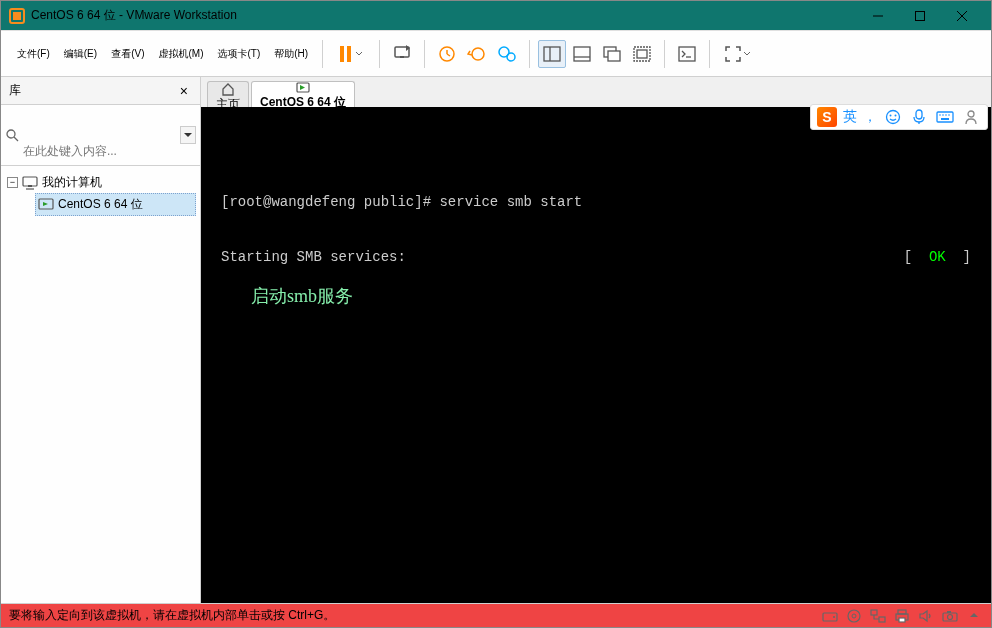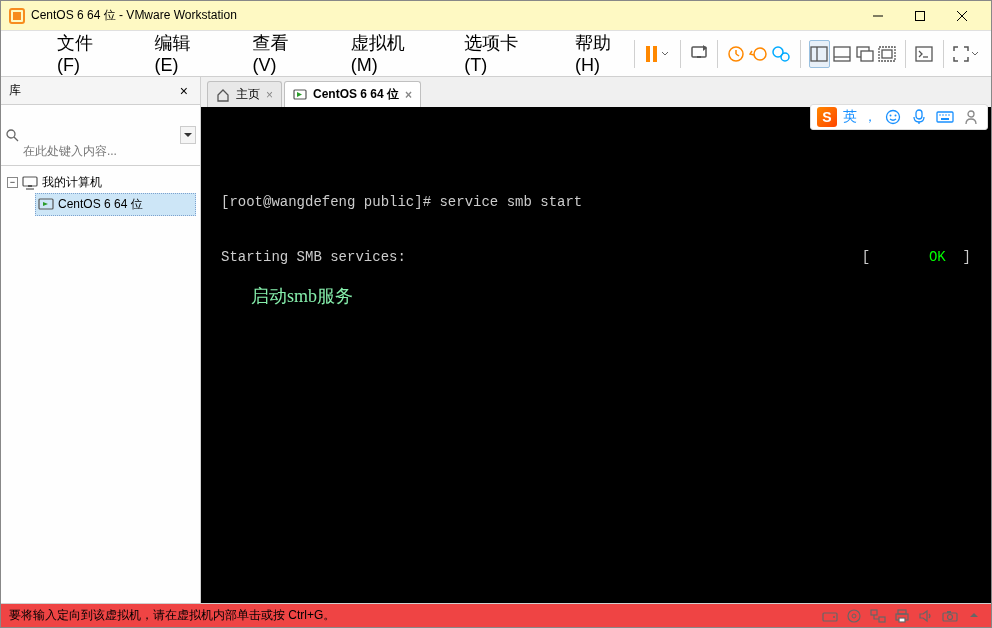--- a/index.html
+++ b/index.html
@@ -1,25 +1,25 @@
 <!DOCTYPE html>
 <html><head>
   <meta charset="utf-8">
   <style>
     * { box-sizing: border-box; margin: 0; padding: 0; }
     body { font-family: "Microsoft YaHei", "Segoe UI", sans-serif; font-size: 12px; width: 992px; height: 628px; overflow: hidden; background: #fff; border: 1px solid #888; }
     
-    .titlebar { height: 30px; display: flex; align-items: center; padding: 0 8px; background: #fef9c3; border-bottom: 1px solid #e0e0e0; }
+    .titlebar { height: 30px; display: flex; align-items: center; padding: 0 8px; background: #0f766e; border-bottom: 1px solid #e0e0e0; }
     .titlebar .app-icon { width: 16px; height: 16px; margin-right: 6px; display: flex; align-items: center; justify-content: center; }
     .titlebar .title { flex: 1; font-size: 12px; }
     .titlebar .win-controls { display: flex; }
     .titlebar .win-btn { width: 42px; height: 28px; display: flex; align-items: center; justify-content: center; cursor: pointer; }
     
     .menubar { height: 46px; display: flex; align-items: center; padding: 0 10px; gap: 2px; border-bottom: 1px solid #d0d0d0; background: #fefefe; }
-    .menu-item { padding: 4px 6px; cursor: pointer; font-size: 18px; margin-left: 40px; }
+    .menu-item { padding: 4px 6px; cursor: pointer; font-size: 10px; }
     .tb-sep { width: 1px; height: 28px; background: #d0d0d0; margin: 0 6px; }
     .tb-btn { width: 28px; height: 28px; display: flex; align-items: center; justify-content: center; cursor: pointer; border-radius: 2px; }
     .tb-btn.wide { width: 40px; }
     .tb-btn.active { background: #e8f0f8; border: 1px solid #99c0e0; }
     
     .content { display: flex; height: calc(100% - 30px - 46px - 24px); }
     
     .sidebar { width: 200px; border-right: 1px solid #d0d0d0; background: #fefefe; display: flex; flex-direction: column; }
     .sidebar-header { height: 28px; display: flex; align-items: center; padding: 0 8px; border-bottom: 1px solid #d0d0d0; background: #f5f5f5; }
     .sidebar-header .label { flex: 1; font-size: 12px; }
@@ -32,27 +32,27 @@
     .tree { padding: 6px 4px; flex: 1; overflow: auto; }
     .tree-node { display: flex; align-items: center; padding: 2px 2px; cursor: pointer; gap: 4px; }
     .tree-node.selected { background: #cde6f7; border: 1px dotted #7da2ce; }
     .tree-toggle { width: 11px; height: 11px; border: 1px solid #888; display: flex; align-items: center; justify-content: center; font-size: 9px; line-height: 1; cursor: pointer; }
     .tree-icon { width: 16px; height: 16px; display: flex; align-items: center; justify-content: center; }
     .tree-label { font-size: 12px; }
     .tree-children { padding-left: 30px; }
     
     .main { flex: 1; display: flex; flex-direction: column; background: #f0f0f0; }
     .tabbar { height: 30px; display: flex; align-items: flex-end; padding: 2px 6px 0 6px; background: #f0f0f0; gap: 2px; }
-    .tab { height: 26px; display: flex; align-items: center; padding: 0 8px; background: #e8e8e8; border: 1px solid #c0c0c0; border-bottom: none; border-radius: 3px 3px 0 0; cursor: pointer; gap: 6px; font-size: 12px; }
+    .tab { height: 26px; display: flex; align-items: center; padding: 0 8px; background: #e8e8e8; border: 1px solid #c0c0c0; border-bottom: none; border-radius: 3px 3px 0 0; cursor: pointer; font-size: 12px; flex-direction: column; }
     .tab.active { background: #fff; font-weight: bold; }
     .tab .tab-close { font-size: 12px; color: #888; cursor: pointer; }
     
     .terminal { flex: 1; background: #000; color: #ccc; font-family: "Consolas", "Courier New", monospace; font-size: 14px; padding: 50px 20px 20px 20px; position: relative; line-height: 1.3; white-space: pre; }
     .term-line { display: flex; }
-    .term-ok { color: #00ff00; margin-left: 42px; }
+    .term-ok { color: #00ff00; }
     .term-bracket { color: #ccc; }
     .annotation { position: absolute; color: #86efac; font-family: "Microsoft YaHei"; font-size: 18px; font-weight: normal; }
     .cursor-blink { display: inline-block; width: 8px; background: #ccc; animation: blink 1s step-start infinite; }
     @keyframes blink { 50% { opacity: 0; } }
     
     .statusbar { height: 24px; display: flex; align-items: center; padding: 0 8px; border-top: 1px solid #d0d0d0; background: #ef4444; font-size: 12px; }
     .statusbar .msg { flex: 1; }
     .status-icons { display: flex; gap: 6px; }
     .status-icon { width: 18px; height: 18px; display: flex; align-items: center; justify-content: center; color: #555; cursor: pointer; }
     

